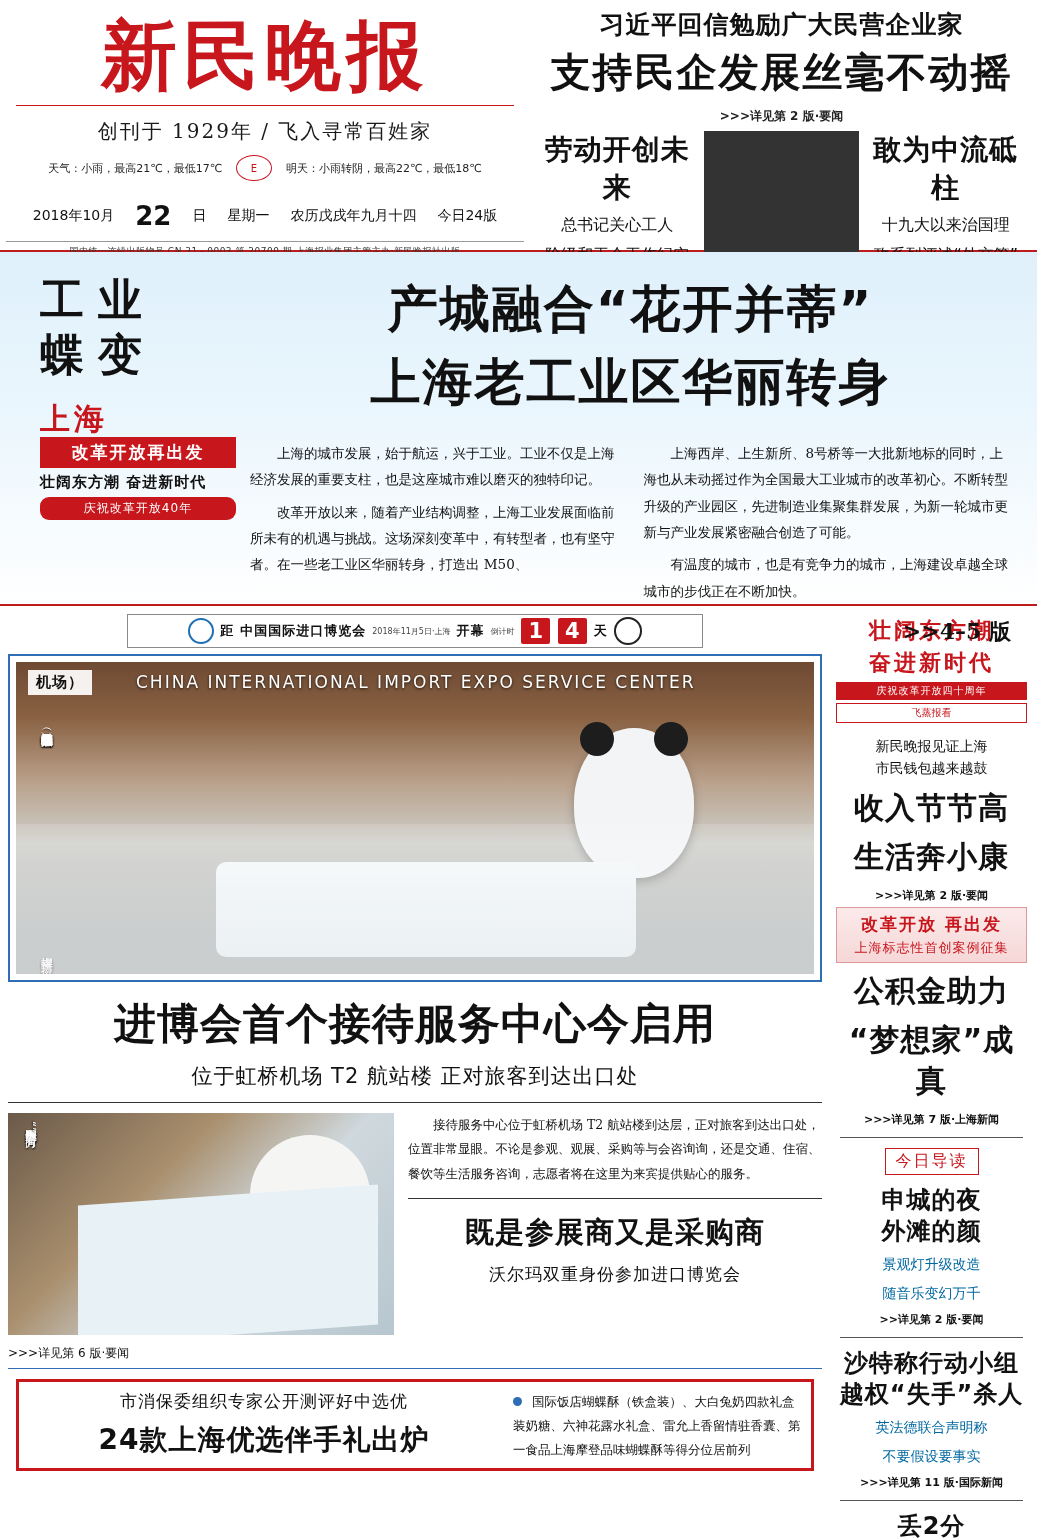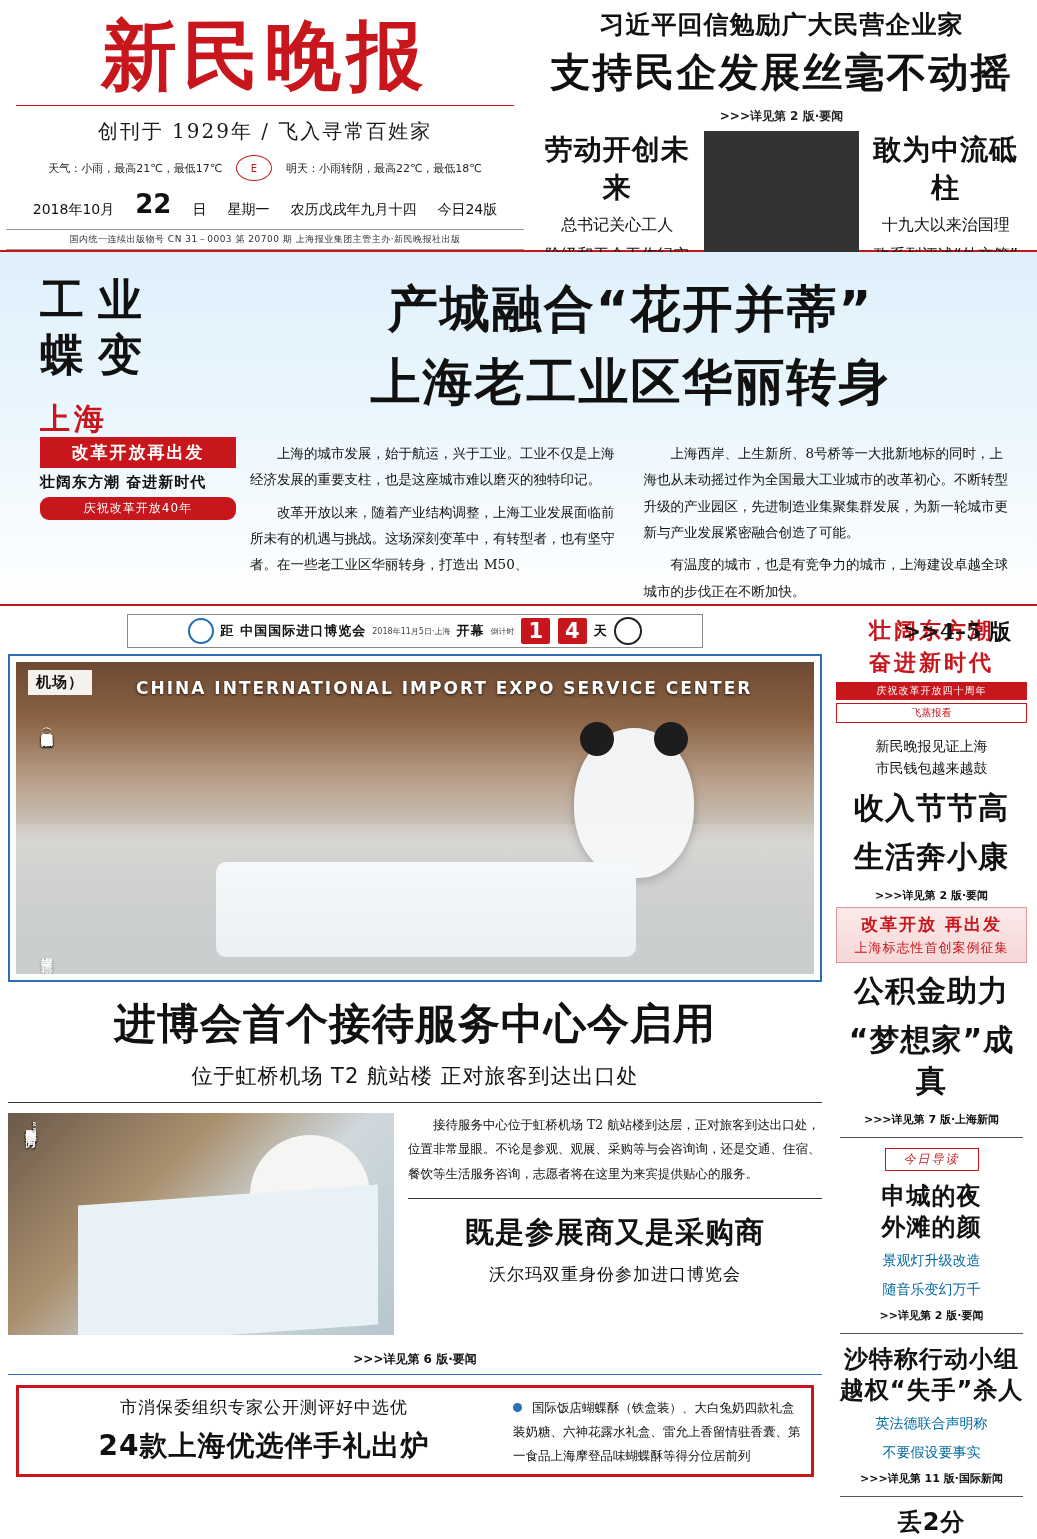--- a/index.html
+++ b/index.html
@@ -26,22 +26,22 @@
   }
   .weather{
     display:flex;align-items:center;justify-content:center;gap:14px;
     font-size:11px;margin-top:10px;color:#222;
   }
   .wx-logo{
     width:34px;height:24px;border:1px solid #c8161d;border-radius:50%;
     color:#c8161d;font-size:10px;display:flex;align-items:center;justify-content:center;
   }
   .dateline{
-    display:flex;align-items:flex-end;justify-content:center;gap:21px;
-    font-size:14px;margin-top:8px;color:#111;
+    display:flex;align-items:center;justify-content:center;gap:21px;
+    font-size:14px;margin-top:20px;color:#111;
   }
   .dateline .big{font-size:26px;font-weight:bold;}
   .issue{
     margin-top:10px;border-top:1px solid #999;border-bottom:1px solid #999;
     font-size:9px;text-align:center;padding:3px 0;color:#333;letter-spacing:0.5px;
   }
 
   .mast-right{flex:1;position:relative;padding:6px 14px 0 10px;box-sizing:border-box;border-left:0;}
   .hl1{font-size:25px;font-weight:bold;text-align:center;letter-spacing:1px;margin-top:2px;}
   .hl2{font-size:40px;font-weight:bold;text-align:center;letter-spacing:2px;margin-top:4px;}
@@ -115,21 +115,21 @@
   .photo{
     position:relative;height:312px;
     background:linear-gradient(180deg,#6e4a33 0%,#8a6243 18%,#b9a08a 38%,#cfcfcb 58%,#9fa6a8 100%);
     overflow:hidden;
   }
   .ph-label{
     position:absolute;left:12px;top:8px;background:rgba(255,255,255,.92);
     font-size:15px;font-weight:bold;padding:3px 8px;letter-spacing:1px;
   }
   .ph-en{
-    position:absolute;left:120px;top:16px;color:#fff;font-size:17px;font-weight:bold;
+    position:absolute;left:120px;top:10px;color:#fff;font-size:17px;font-weight:normal;
     letter-spacing:2px;text-shadow:0 1px 3px rgba(0,0,0,.8);
   }
   .ph-credit{
     position:absolute;left:14px;top:62px;width:24px;color:#fff;font-size:12px;
     line-height:1.25;text-shadow:0 1px 2px rgba(0,0,0,.9);writing-mode:vertical-rl;
   }
   .ph-credit2{
     position:absolute;left:16px;bottom:18px;width:22px;color:#fff;font-size:12px;
     line-height:1.25;text-shadow:0 1px 2px rgba(0,0,0,.9);writing-mode:vertical-rl;
   }
@@ -166,21 +166,21 @@
     position:absolute;left:70px;bottom:0;width:300px;height:140px;background:#e8f1f6;
     transform:skewY(-4deg);
   }
   .lower-text{flex:1;}
   .body-p{
     font-size:12.5px;line-height:1.95;text-indent:2em;color:#111;
     font-family:"DejaVu Serif","Liberation Serif",serif;
   }
   .head2{font-size:29px;font-weight:bold;text-align:center;margin-top:14px;letter-spacing:1px;}
   .head2-sub{font-size:17px;text-align:center;margin-top:10px;letter-spacing:1px;}
-  .ref-right{font-size:12px;font-weight:bold;text-align:center;margin-top:16px;}
+  .ref-right{font-size:12px;font-weight:normal;margin-top:10px;}
   .rule-blue{border-top:1px solid #2f6db5;margin-top:6px;}
 
   
   .promo{
     border:3px solid #c8161d;margin:10px 8px 0 8px;padding:8px 10px;box-sizing:border-box;
     display:flex;gap:14px;align-items:flex-start;height:92px;
   }
   .promo-left{width:470px;}
   .promo-k{font-size:17px;text-align:center;letter-spacing:1px;}
   .promo-t{font-size:28px;font-weight:bold;text-align:center;margin-top:8px;letter-spacing:1px;}
@@ -203,22 +203,22 @@
   .rail-ref{font-size:11px;text-align:center;margin-top:10px;font-weight:bold;}
   .rail-rule{border-top:1px solid #555;margin:10px 4px;}
   .rail-band-red{
     background:linear-gradient(180deg,#fbeaea,#f6d7d7);border:1px solid #d99;
     text-align:center;padding:5px 0;margin-top:4px;
   }
   .rbr-1{color:#c8161d;font-size:17px;font-weight:bold;letter-spacing:2px;
     font-family:"DejaVu Serif","Liberation Serif",serif;}
   .rbr-2{color:#c8161d;font-size:13px;margin-top:3px;letter-spacing:1px;}
   .today{
-    width:92px;margin:8px auto 0 auto;border:1px solid #c8161d;color:#c8161d;font-size:12px;
-    text-align:center;padding:2px 0;letter-spacing:2px;font-style:italic;
+    width:92px;margin:8px auto 0 auto;border:1px solid #c8161d;color:#c8161d;font-size:16px;
+    text-align:center;padding:2px 0;letter-spacing:2px;
   }
   .rail-item{margin-top:10px;text-align:center;}
   .ri-h{font-size:24px;font-weight:bold;line-height:1.3;letter-spacing:1px;}
   .ri-s{font-size:14px;line-height:1.6;margin-top:6px;color:#0369a1;}
   .ri-r{font-size:11px;margin-top:8px;font-weight:bold;}
 </style>
 </head>
 <body>
 
 <div class="page">

